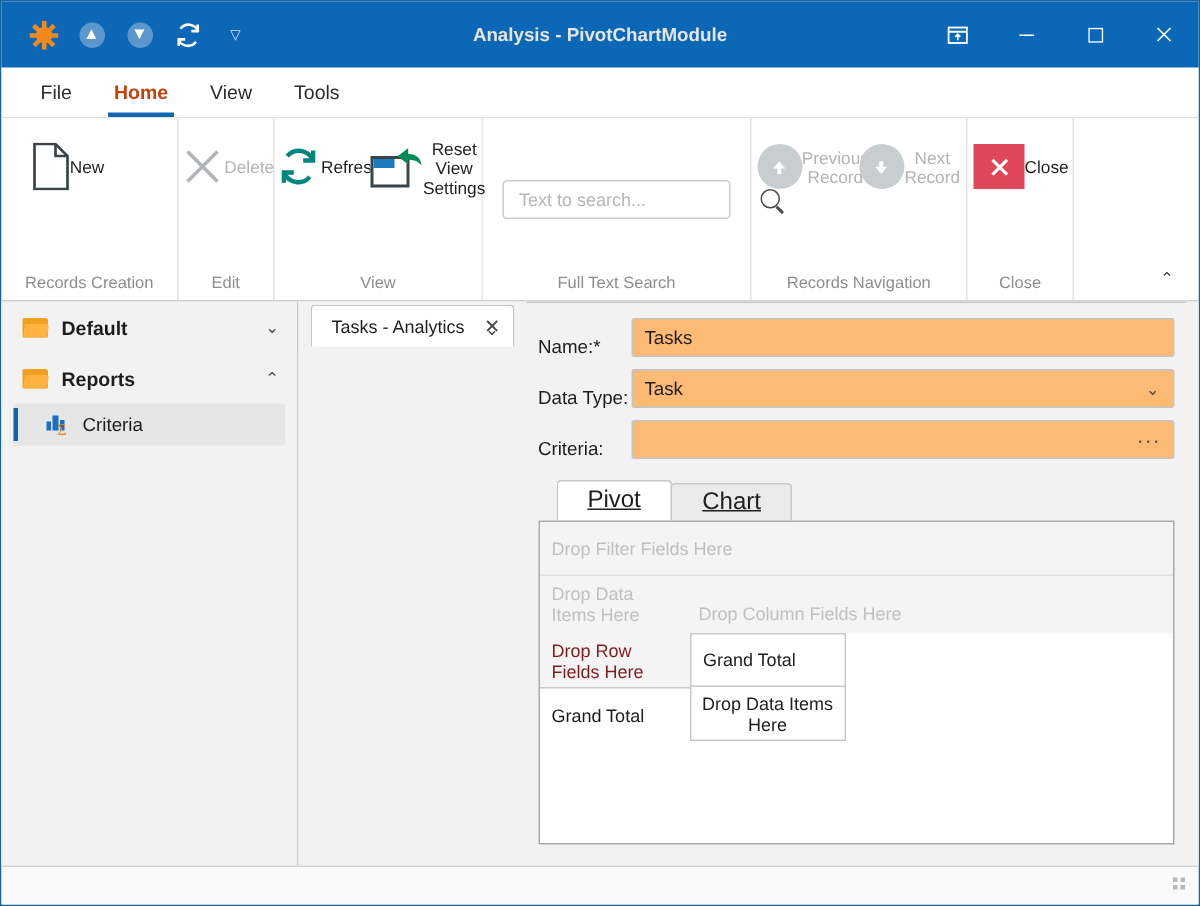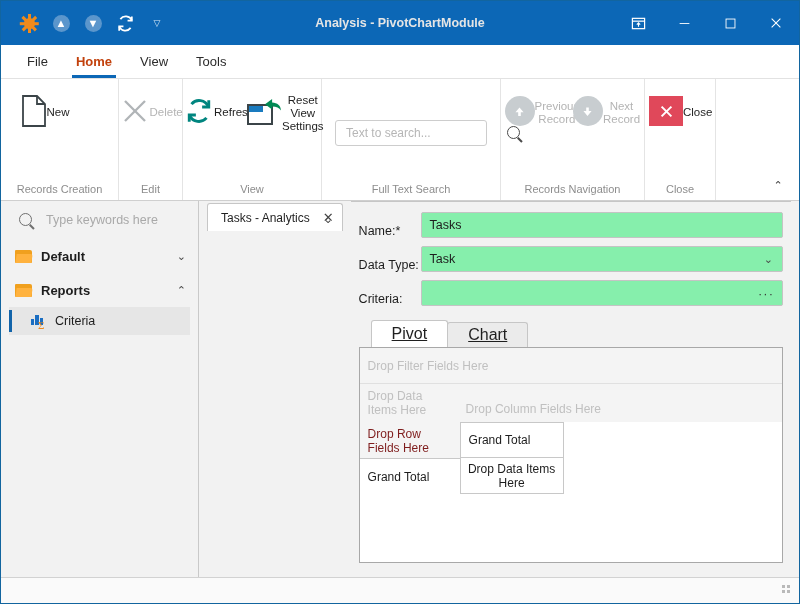--- a/index.html
+++ b/index.html
@@ -267,21 +267,21 @@
     border-top: 1px solid #c6c6c6;
     display: flex; flex-direction: column;
     padding: 10px 8px 8px 8px; min-height: 0;
   }
 
   .frow { display: flex; align-items: flex-end; margin-bottom: 8px; }
   .flabel { width: 62px; font-size: 12.5px; color: #1d1d1d; flex: none; }
   .finput {
     flex: 1; height: 26px;
     border: 1px solid #c4c4c4; border-radius: 2px;
-    background: #86efac;
+    background: #fdba74;
     display: flex; align-items: center;
     padding: 0 6px 0 8px;
     font-size: 12.5px; color: #1d1d1d;
   }
   .finput .val { flex: 1; }
   .finput .drop { font-size: 11px; color: #4a4a4a; padding: 0 3px; }
   .finput .ell { font-size: 13px; color: #3a3a3a; letter-spacing: 1px; padding: 0 2px; }
 
   .subtabs { display: flex; align-items: flex-end; margin-top: 6px; padding-left: 12px; }
   .subtab {
@@ -543,24 +543,20 @@
       <div class="rgroup-items"></div>
       <div class="rgroup-label"></div>
     </div>
 
     <div class="ribbon-collapse">⌃</div>
   </div>
 
   <div class="body">
 
     <div class="sidebar">
-      <div class="side-search">
-        <span class="mag"></span>
-        <input type="text" placeholder="Type keywords here" style="">
-      </div>
 
       <div class="side-group">
         <span class="folder">
             <i class="back"></i>
             <i class="front"></i>
           </span>
         <span class="gname">Default</span>
         <span class="gchev">⌄</span>
       </div>
 

